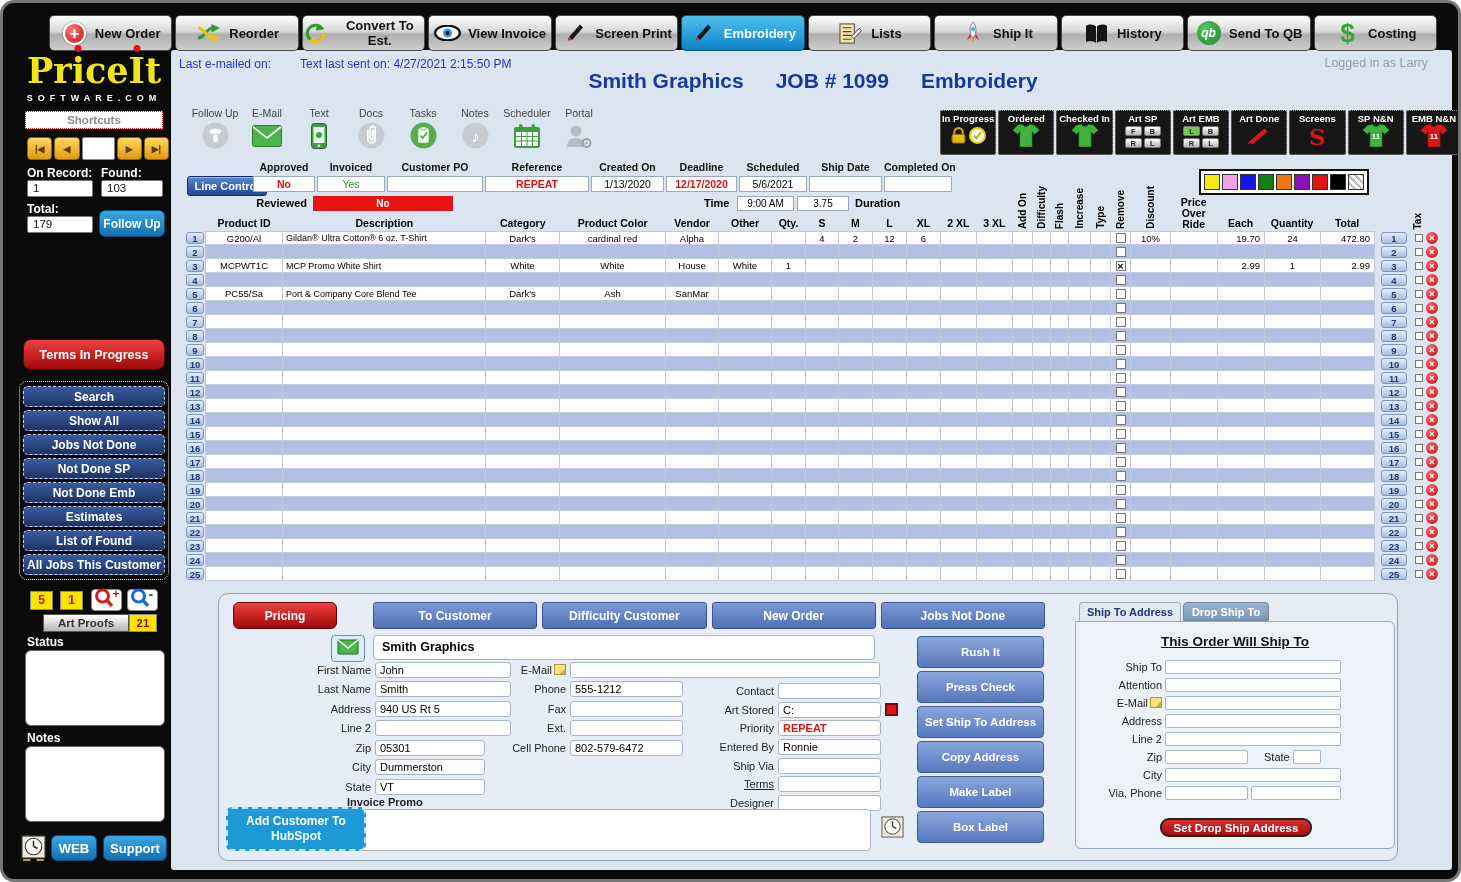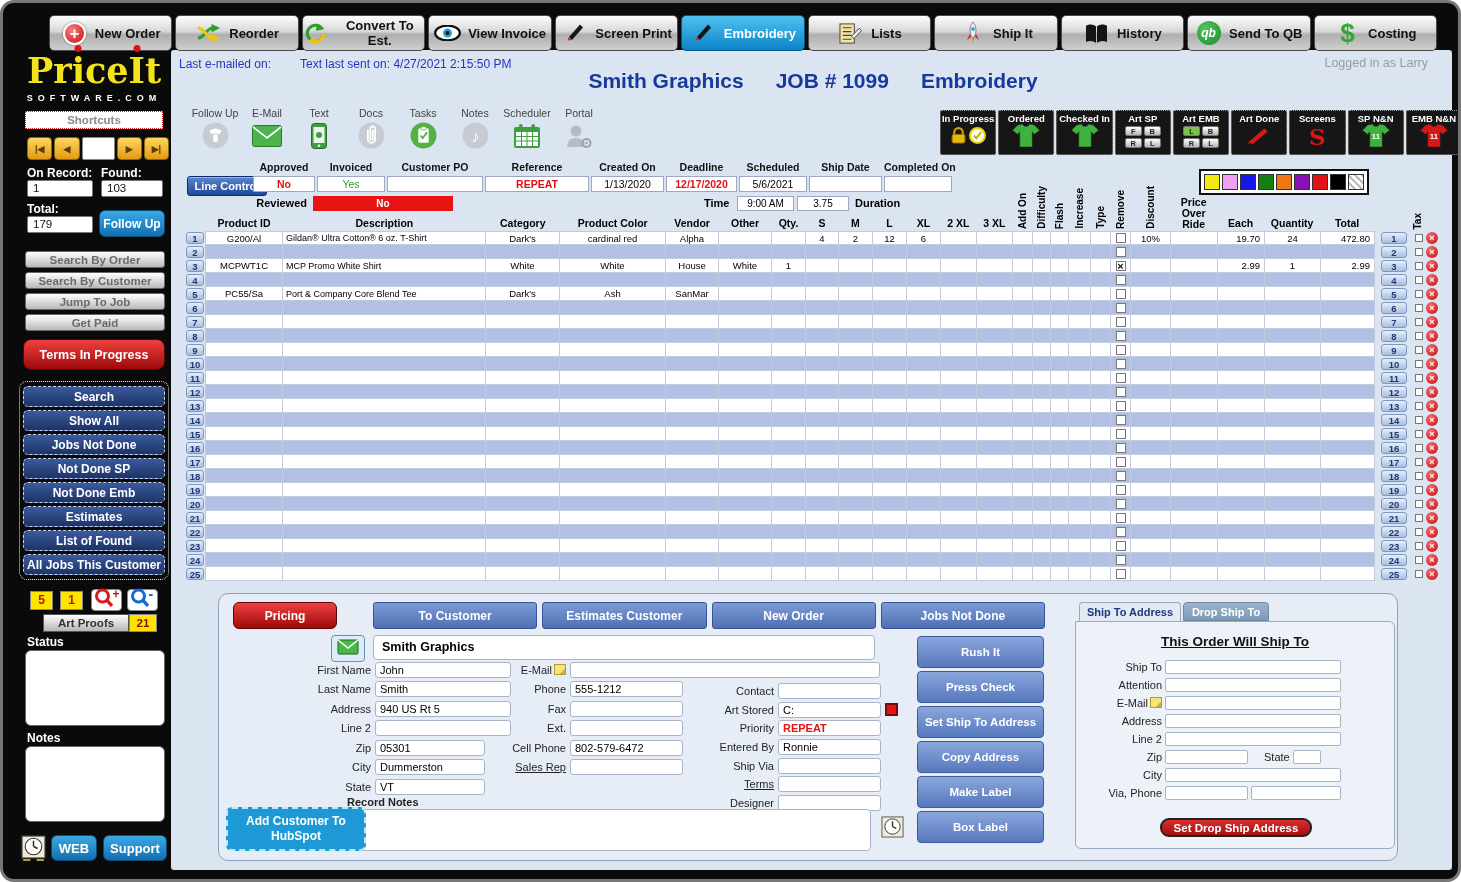--- a/index.html
+++ b/index.html
@@ -287,27 +287,20 @@
     <span class="nav-btn" data-name="next-record-button">▶</span>
     <span class="nav-btn" data-name="last-record-button">▶|</span>
   </div>
   <div class="sb-label" style="left:24px;top:163px;" data-name="on-record-label">On Record:</div>
   <div class="sb-label" style="left:98px;top:163px;" data-name="found-label">Found:</div>
   <div class="sb-field" style="left:24px;top:177px;width:66px;" data-name="on-record-value">1</div>
   <div class="sb-field" style="left:98px;top:177px;width:62px;" data-name="found-value">103</div>
   <div class="sb-label" style="left:24px;top:199px;" data-name="total-label">Total:</div>
   <div class="sb-field" style="left:24px;top:213px;width:66px;" data-name="total-value">179</div>
   <div class="btn-blue" style="position:absolute;left:96px;top:207px;width:66px;height:27px;font-size:12px;" data-name="follow-up-button">Follow Up</div>
-  <div class="silver-list" data-name="sidebar-search-buttons">
-
-  <button class="silver-btn" data-name="sidebar-silver-button">Search By Order</button>
-      <button class="silver-btn" data-name="sidebar-silver-button">Search By Customer</button>
-      <button class="silver-btn" data-name="sidebar-silver-button">Jump To Job</button>
-      <button class="silver-btn" data-name="sidebar-silver-button">Get Paid</button>
-    </div>
   <div class="btn-red jobs-in-progress" data-name="jobs-in-progress-button">Terms In Progress</div>
   <div class="nav-group" data-name="sidebar-nav-group">
 
   <button class="sb-nav" data-name="sidebar-nav-button">Search</button>
       <button class="sb-nav" data-name="sidebar-nav-button">Show All</button>
       <button class="sb-nav" data-name="sidebar-nav-button">Jobs Not Done</button>
       <button class="sb-nav" data-name="sidebar-nav-button">Not Done SP</button>
       <button class="sb-nav" data-name="sidebar-nav-button">Not Done Emb</button>
       <button class="sb-nav" data-name="sidebar-nav-button">Estimates</button>
       <button class="sb-nav" data-name="sidebar-nav-button">List of Found</button>
@@ -1727,21 +1720,21 @@
           <span class="del-ic" data-name="delete-row-icon">×</span>
         </div>
       </div>
     </div>
 
   <div class="bottom-panel" data-name="customer-panel">
     <button class="btn-red pricing-btn" data-name="pricing-button">Pricing</button>
     <div class="btab-row" data-name="customer-tab-buttons">
 
     <button class="btab" data-name="customer-tab-button">To Customer</button>
-        <button class="btab" data-name="customer-tab-button">Estimates Customer</button>
+        <button class="btab" data-name="customer-tab-button">Difficulty Customer</button>
         <button class="btab" data-name="customer-tab-button">New Order</button>
         <button class="btab" data-name="customer-tab-button">Jobs Not Done</button>
       </div>
     <div class="env-btn" data-name="email-company-button">
         <span data-name="envelope-icon"><svg viewBox="0 0 22 16" width="22" height="16">
             <rect x="1" y="1" width="20" height="14" rx="1" fill="#4cb84c" stroke="#1a6a1a"></rect>
             <path d="M1 1 L11 9 L21 1" fill="none" stroke="#fff" stroke-width="1.4"></path>
           </svg></span>
       </div>
     <div class="company-field" data-name="company-name-field">Smith Graphics</div>
@@ -1841,27 +1834,20 @@
 
 
         <div class="field-row" data-name="form-field">
           <span class="lblcell">
             <span class="flabel label-text">Cell Phone</span>
           </span>
           <span class="finput" data-name="form-input">802-579-6472</span>
 
         </div>
 
-        <div class="field-row ul" data-name="form-field">
-          <span class="lblcell">
-            <span class="flabel label-text">Sales Rep</span>
-          </span>
-          <span class="finput" data-name="form-input"></span>
-
-        </div>
       </div>
     <div class="frow frow-right" data-name="order-detail-fields">
 
         <div class="field-row" data-name="form-field">
           <span class="lblcell">
             <span class="flabel label-text">Contact</span>
           </span>
           <span class="finput" data-name="form-input"></span>
 
         </div>
@@ -1908,21 +1894,21 @@
 
         <div class="field-row" data-name="form-field">
           <span class="lblcell">
             <span class="flabel label-text">Designer</span>
           </span>
           <span class="finput" data-name="form-input"></span>
 
         </div>
       </div>
 
-    <div class="inv-label" data-name="invoice-notes-label">Record Notes</div>
+    <div class="inv-label" data-name="invoice-notes-label">Invoice Promo</div>
     <div class="inv-notes" data-name="invoice-notes-input"></div>
     <button class="hubspot" data-name="add-customer-to-hubspot-button">Add Customer To HubSpot</button>
     <div class="clock2" data-name="time-clock-icon-small"><svg viewBox="0 0 24 27" width="23" height="26">
           <rect x="1" y="3" width="22" height="21" fill="#f0ead8" stroke="#555"></rect>
           <circle cx="12" cy="13" r="8" fill="#fff" stroke="#333"></circle>
           <line x1="12" y1="13" x2="12" y2="7.5" stroke="#333" stroke-width="1.5"></line>
           <line x1="12" y1="13" x2="16" y2="15" stroke="#333" stroke-width="1.5"></line>
         </svg></div>
 
     <div class="act-col" data-name="shipping-action-buttons">

